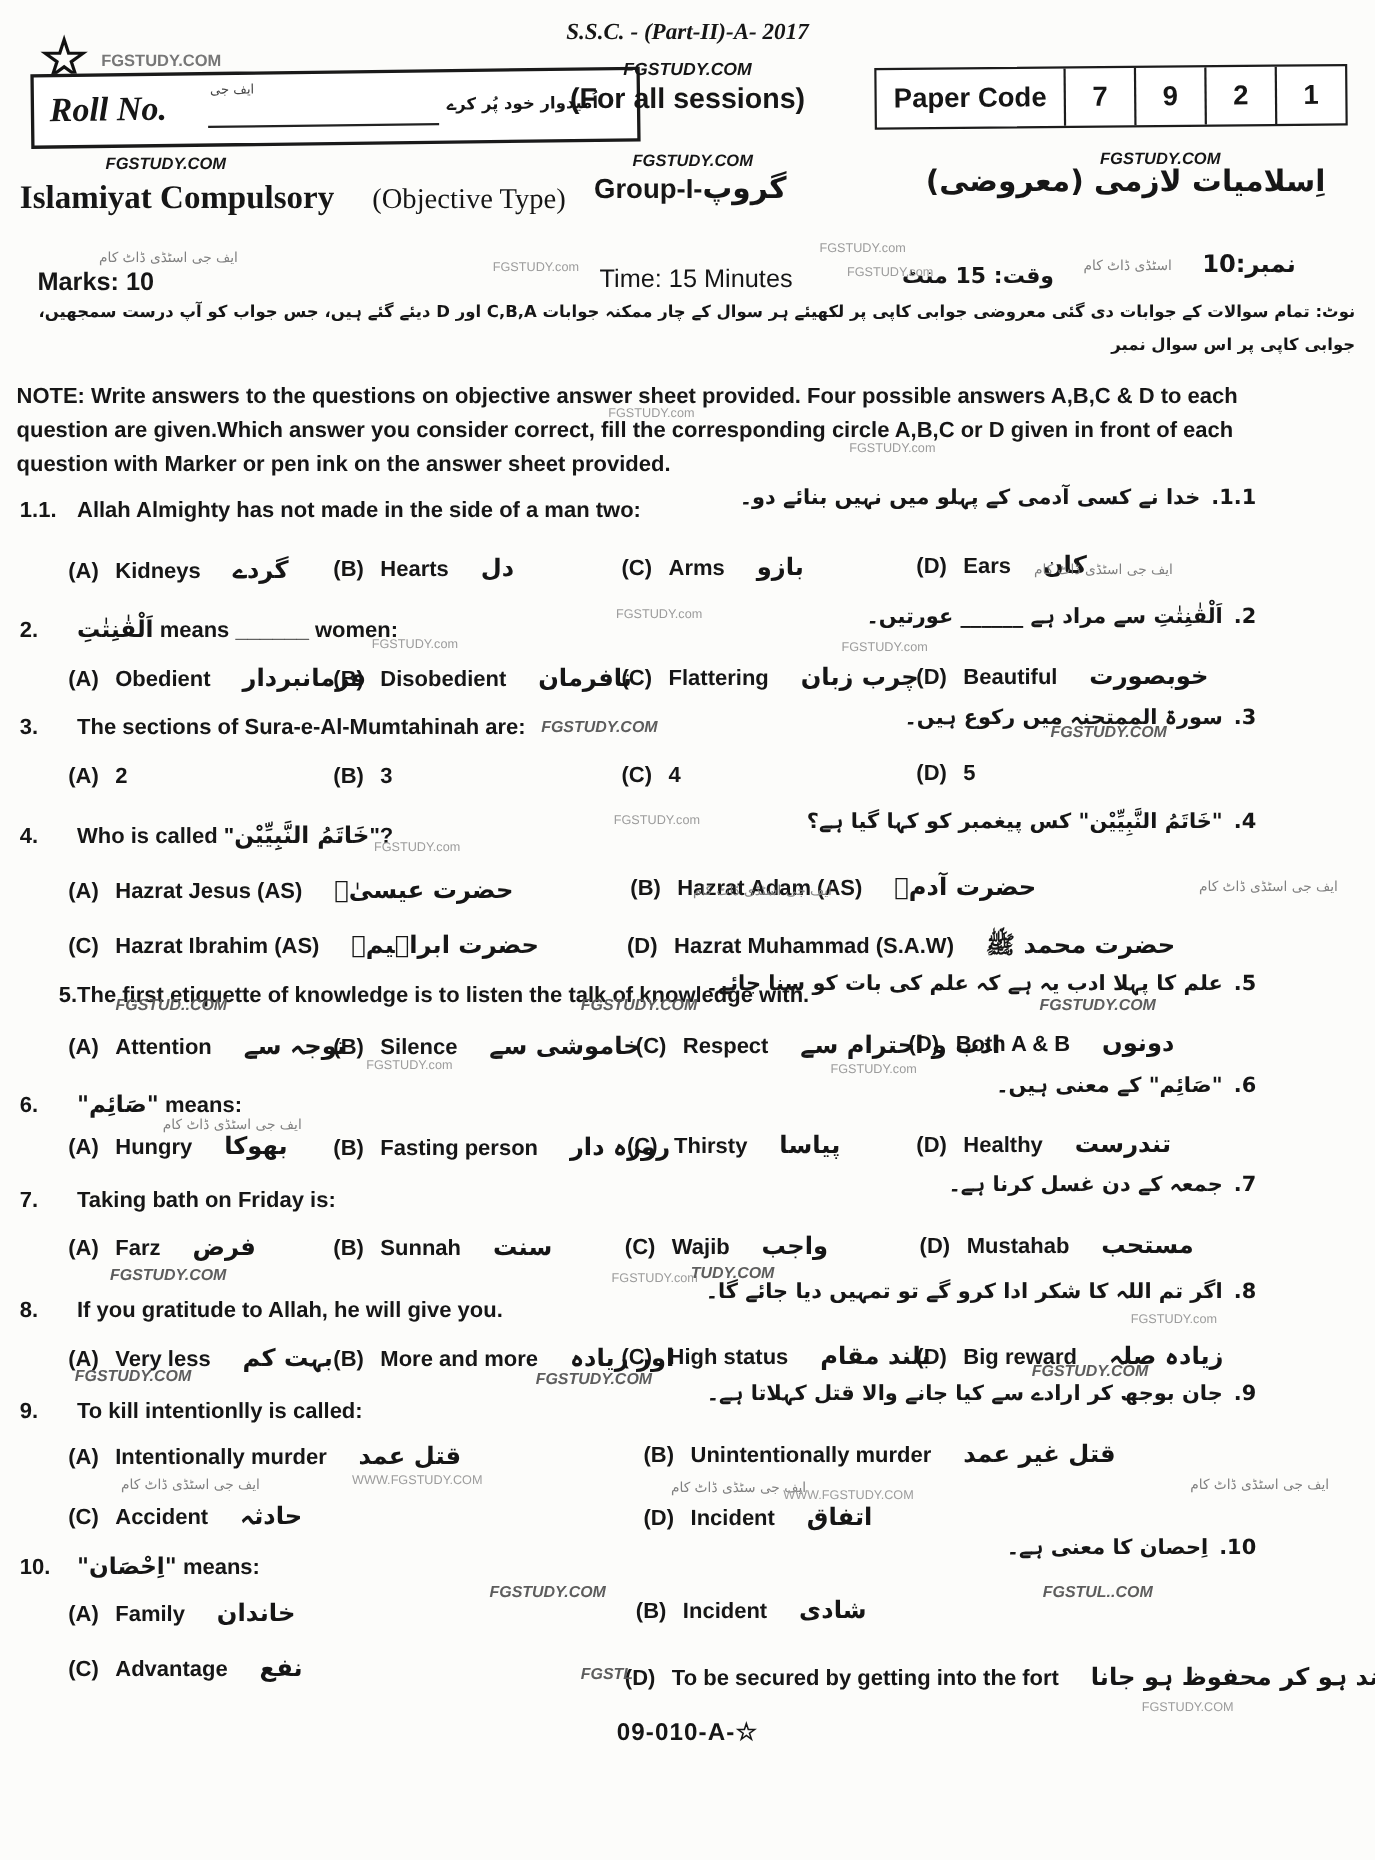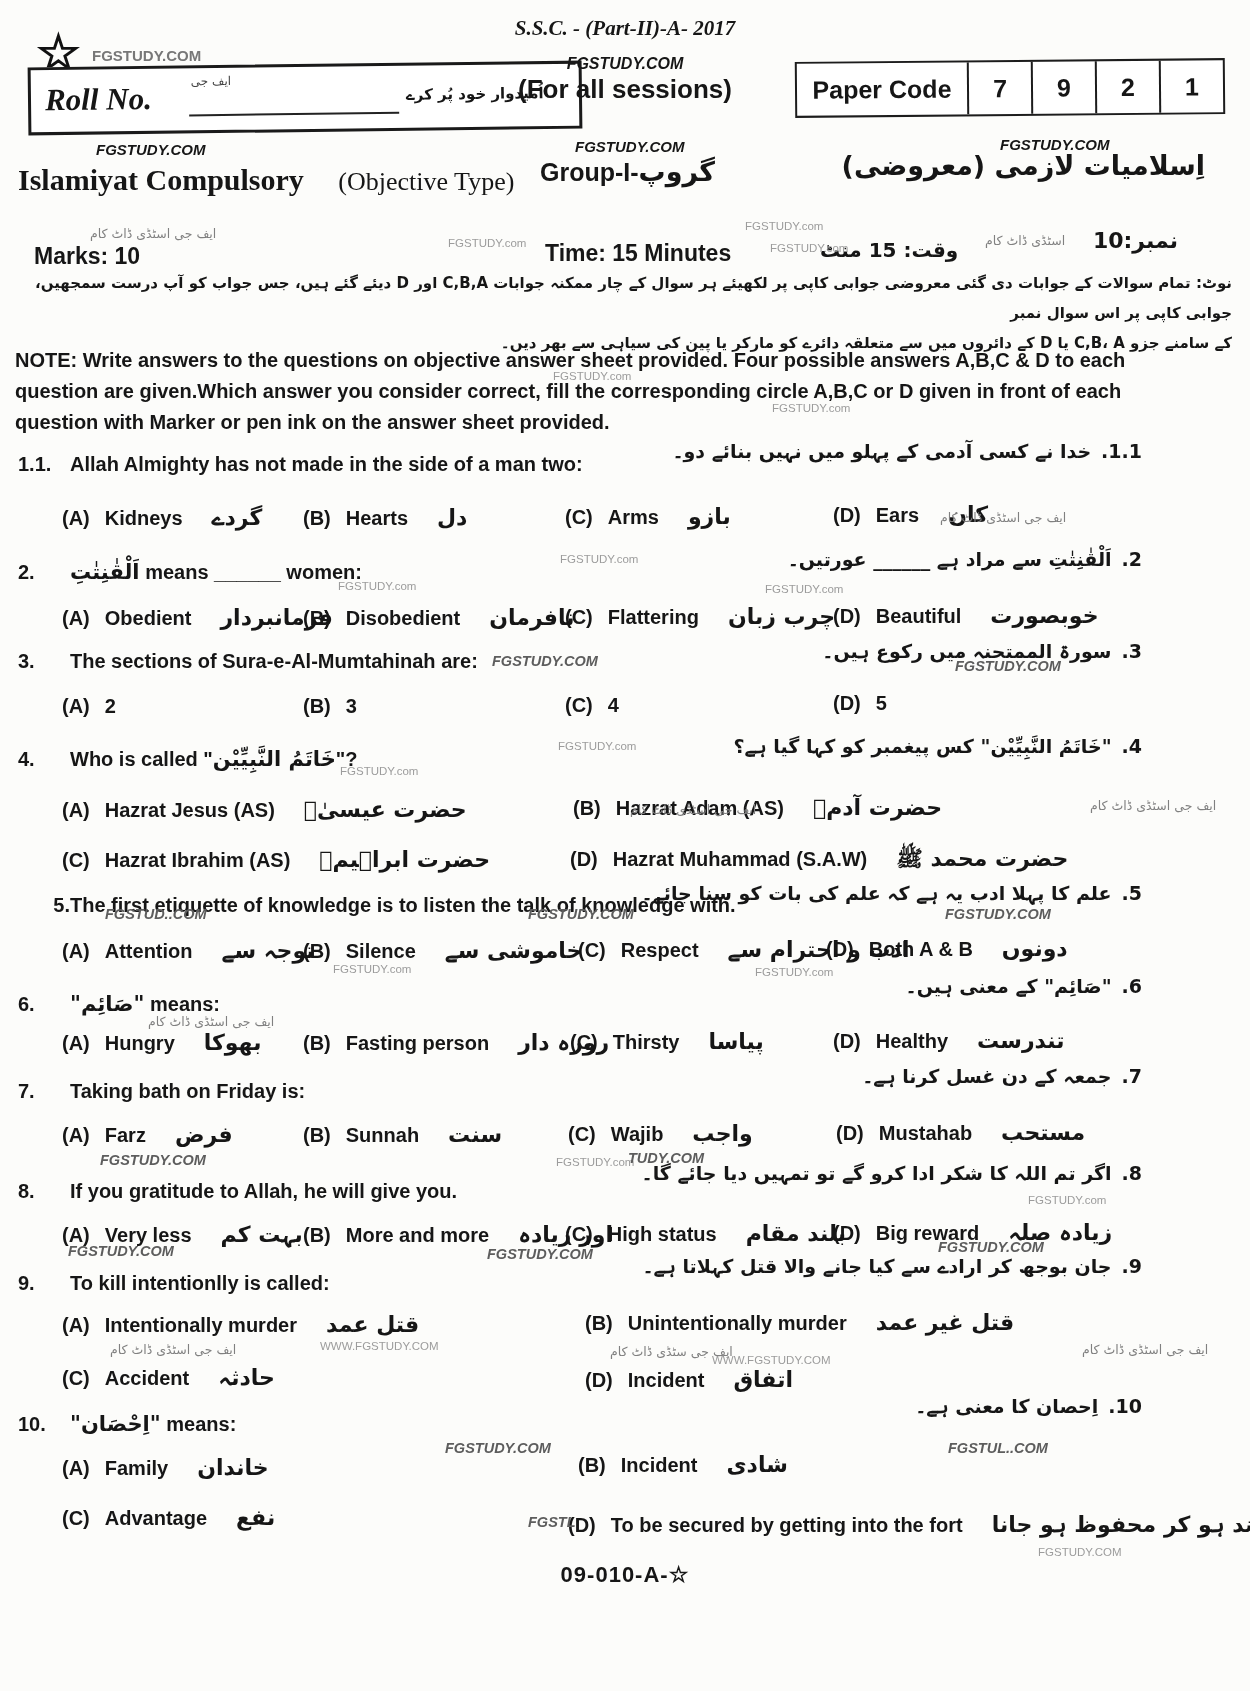--- a/index.html
+++ b/index.html
@@ -36,21 +36,21 @@
   .t-site-right{position:absolute;left:1000px;top:136px;font-weight:700;font-style:italic;font-size:15px;}
   .main-title{position:absolute;left:18px;top:163px;font-family:"Liberation Serif",serif;white-space:nowrap;}
   .main-title .t1{font-weight:700;font-size:30px;}
   .main-title .t2{font-weight:400;font-size:26px;margin-left:28px;}
   .group-line{position:absolute;left:540px;top:156px;font-weight:800;font-size:25px;white-space:nowrap;}
   .group-line .g-ur{font-size:27px;font-weight:700;}
   .urdu-title{position:absolute;right:45px;top:150px;font-weight:700;font-size:27px;}
 
   
   .marks{position:absolute;left:34px;top:243px;font-weight:800;font-size:23px;}
-  .time-en{position:absolute;left:545px;top:240px;font-weight:700;font-size:23px;}
+  .time-en{position:absolute;left:545px;top:240px;font-weight:400;font-size:23px;}
   .time-ur{position:absolute;left:820px;top:238px;font-weight:700;font-size:20px;}
   .num-ur{position:absolute;right:72px;top:228px;font-weight:700;font-size:22px;}
 
   .urdu-note{position:absolute;right:18px;top:268px;width:1220px;text-align:right;
              font-size:15px;font-weight:700;line-height:30px;}
   .en-note{position:absolute;left:15px;top:345px;width:1150px;font-size:20px;font-weight:600;line-height:31px;}
   .en-note b{font-weight:800;}
 
   
   .q-block{position:absolute;left:0;width:1250px;height:10px;}
@@ -114,21 +114,20 @@
   </div>
   <div class="urdu-title urdu">اِسلامیات لازمی (معروضی)</div>
 
   <div class="marks">Marks: 10</div>
   <div class="time-en">Time: 15 Minutes</div>
   <div class="time-ur urdu">وقت: 15 منٹ</div>
   <div class="num-ur urdu">نمبر:10</div>
 
   <div class="urdu-note urdu">
     <div>نوٹ: تمام سوالات کے جوابات دی گئی معروضی جوابی کاپی پر لکھیئے ہر سوال کے چار ممکنہ جوابات C,B,A اور D دیئے گئے ہیں، جس جواب کو آپ درست سمجھیں، جوابی کاپی پر اس سوال نمبر</div>
-    <div>کے سامنے جزو C,B، A یا D کے دائروں میں سے متعلقہ دائرے کو مارکر یا پین کی سیاہی سے بھر دیں۔</div>
   </div>
 
   <div class="en-note">
     <b>NOTE:</b><span> Write answers to the questions on objective answer sheet provided. Four possible answers A,B,C &amp; D to each question are given.Which answer you consider correct, fill the corresponding circle A,B,C or D given in front of each question with Marker or pen ink on the answer sheet provided.</span>
   </div>
 
   <div>
       <div class="q-block" style="top: 440px;">
         <div class="q-ur urdu"><span class="q-ur-num">1.1.</span><span>خدا نے کسی آدمی کے پہلو میں نہیں بنائے دو۔</span></div>
         <div class="q-en" style="top: 13px;"><span class="q-num">1.1.</span><span>Allah Almighty has not made in the side of a man two:</span></div>

